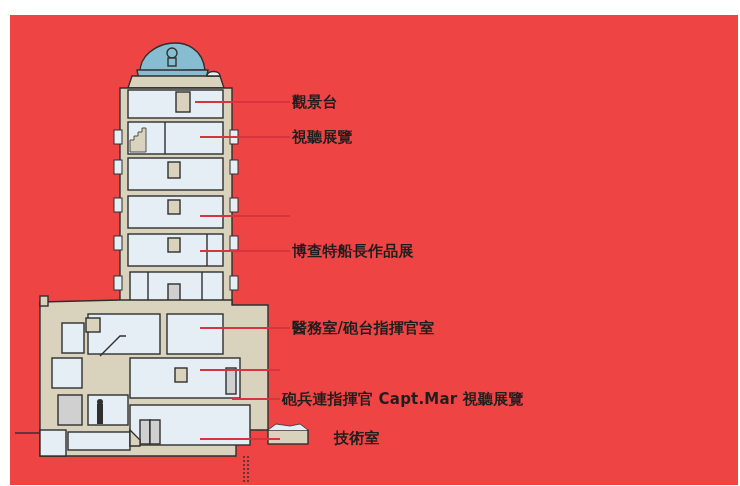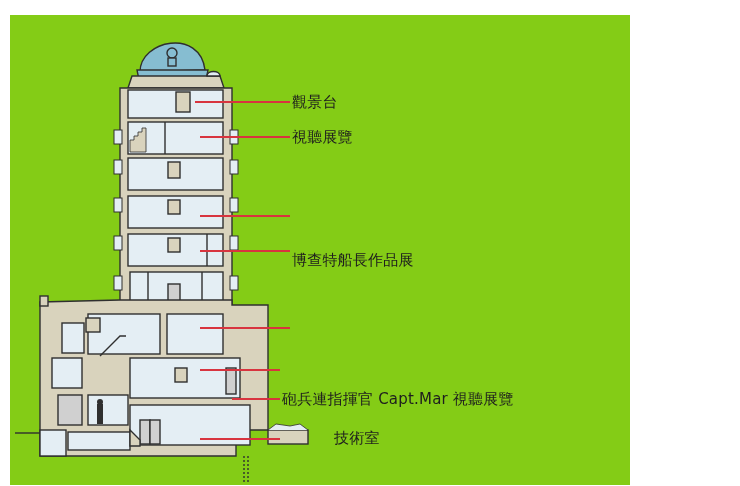--- a/index.html
+++ b/index.html
@@ -1,18 +1,18 @@
 <!DOCTYPE html>
 <html><head>
   <meta charset="utf-8">
   <style>
     html, body { margin: 0; padding: 0; background: #ffffff; }
     body { width: 740px; height: 486px; position: relative; overflow: hidden;
            font-family: "DejaVu Sans", "Liberation Sans", sans-serif; }
-    .canvas { position: absolute; left: 10px; top: 15px; width: 620px; height: 470px; background: #84cc16; }
+    .canvas { position: absolute; left: 10px; top: 15px; width: 728px; height: 470px; background: #ef4444; font-weight: bold; }
     svg.tower { position: absolute; left: 0; top: 0; }
     .label { position: absolute; font-size: 15px; color: #1e1e1e; white-space: nowrap; line-height: 18px; letter-spacing: 0.2px; }
     .leader { position: absolute; height: 2px; background: #d8343f; }
   </style>
 </head>
 <body>
 
 <div class="canvas">
   <svg class="tower" width="720" height="470" viewBox="10 15 720 470">
     <g stroke="#2f2f2f" stroke-width="1.4" fill="#e4eef4">
@@ -96,16 +96,17 @@
   <div class="leader" style="left:190px; top:121px; width:90px;"></div>
   <div class="leader" style="left:190px; top:200px; width:90px;"></div>
   <div class="leader" style="left:190px; top:235px; width:90px;"></div>
   <div class="leader" style="left:190px; top:312px; width:90px;"></div>
   <div class="leader" style="left:190px; top:354px; width:80px;"></div>
   <div class="leader" style="left:222px; top:383px; width:48px;"></div>
   <div class="leader" style="left:190px; top:423px; width:80px;"></div>
 
   <div class="label" style="left:282px; top:78px;">觀景台</div>
   <div class="label" style="left:282px; top:113px;">視聽展覽</div>
-  <div class="label" style="left:282px; top:236px;">博查特船長作品展</div>
+  <div class="label" style="left:282px; top:227px;">博查特船長作品展</div>
+  <div class="label" style="left:282px; top:304px;">醫務室/砲台指揮官室</div>
   <div class="label" style="left:272px; top:375px;text-align:center;">砲兵連指揮官 Capt.Mar 視聽展覽</div>
   <div class="label" style="left:324px; top:414px;">技術室</div>
 </div>
 
 </body></html>

